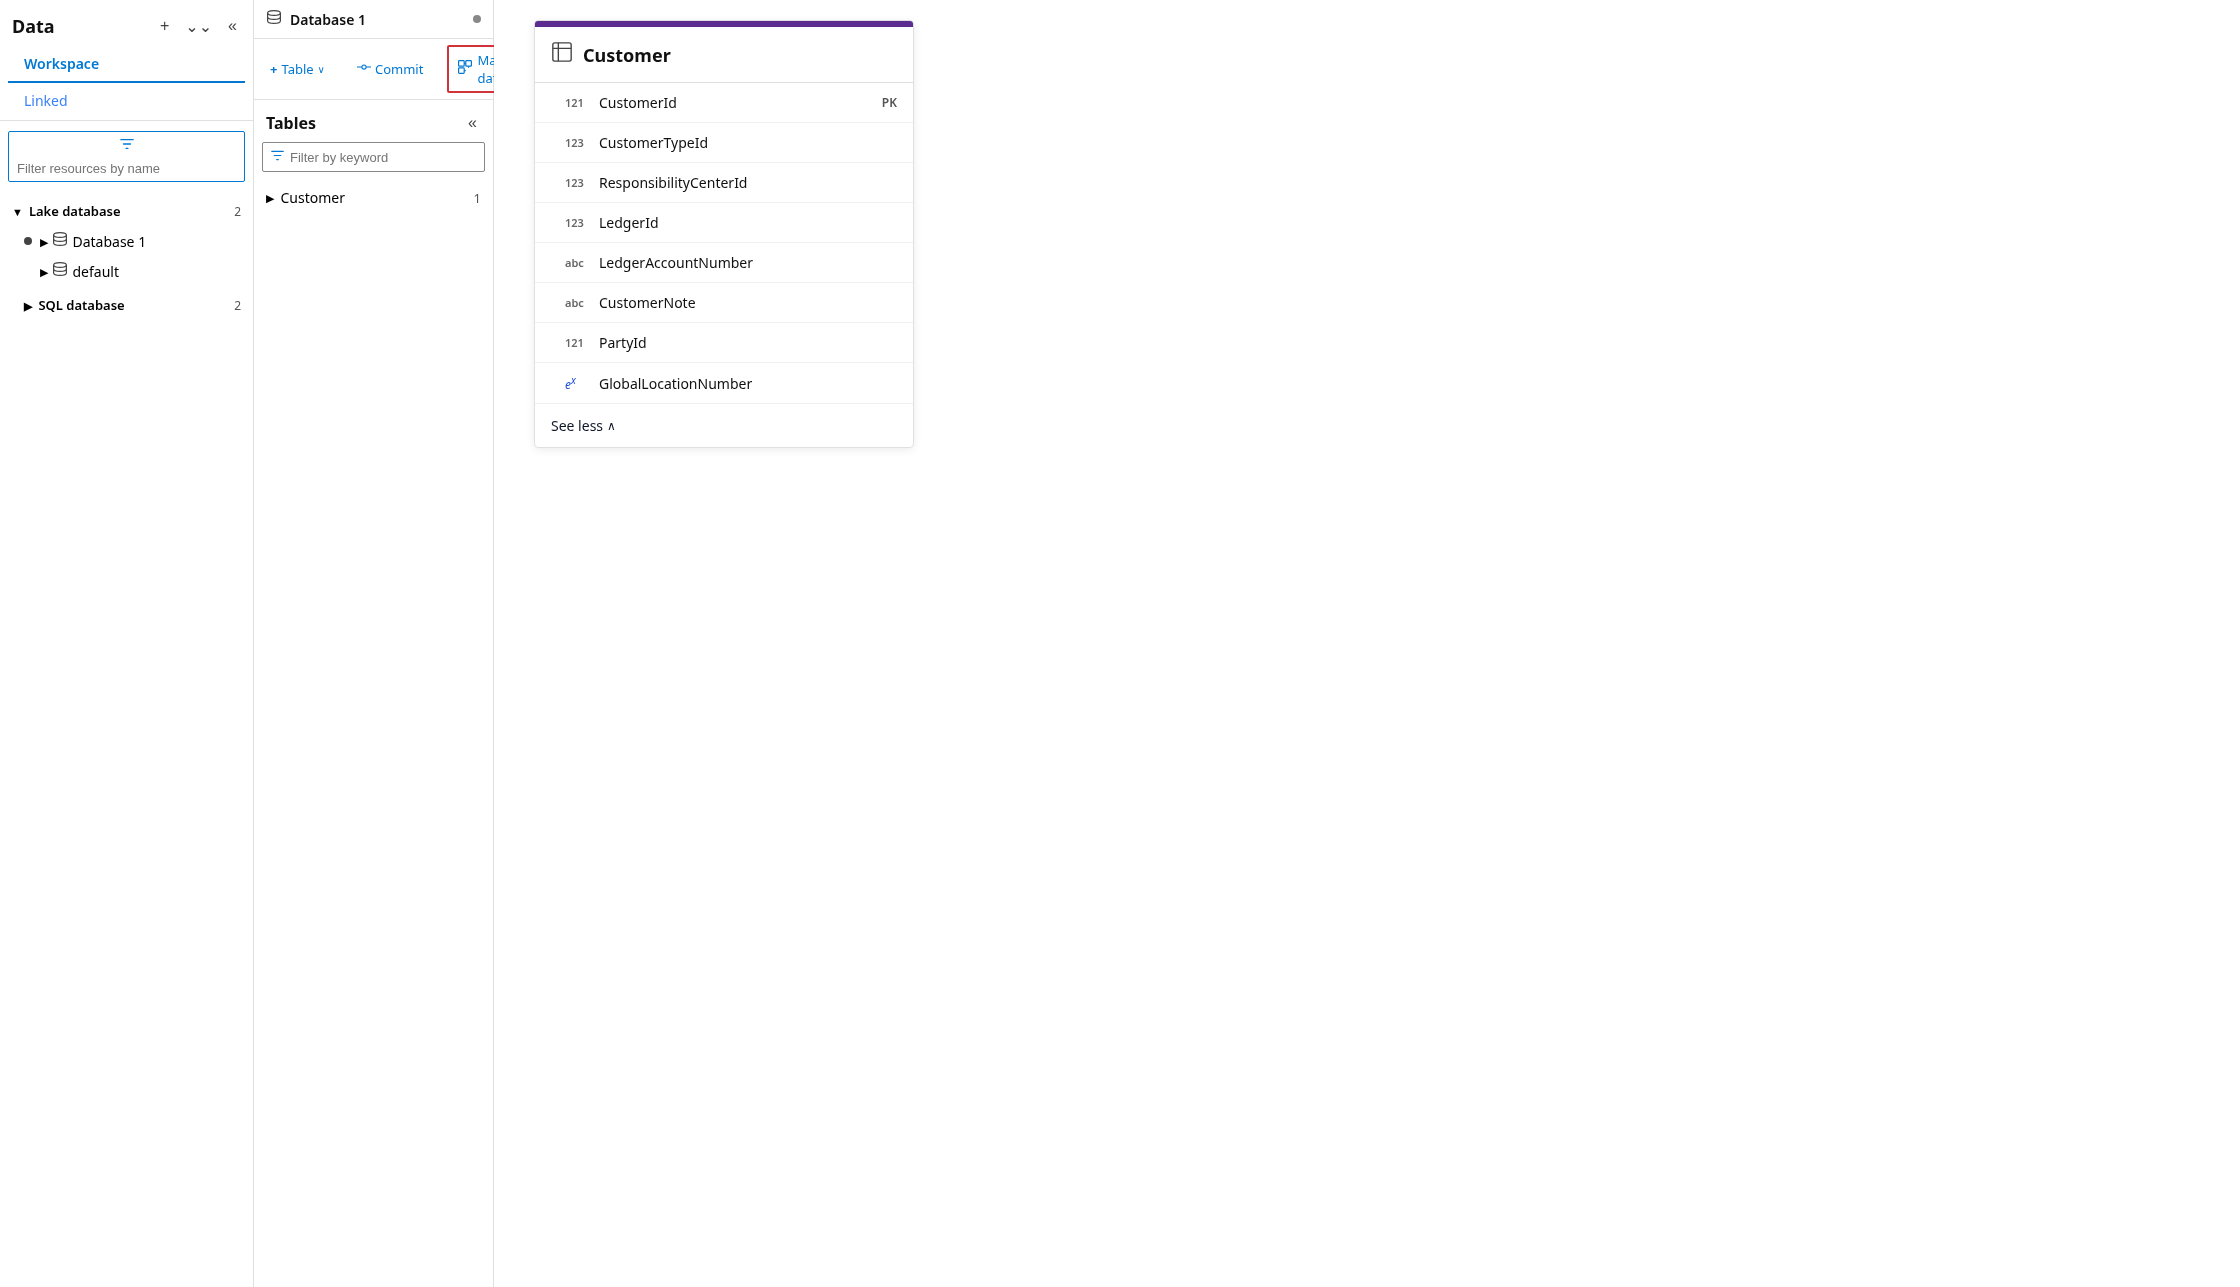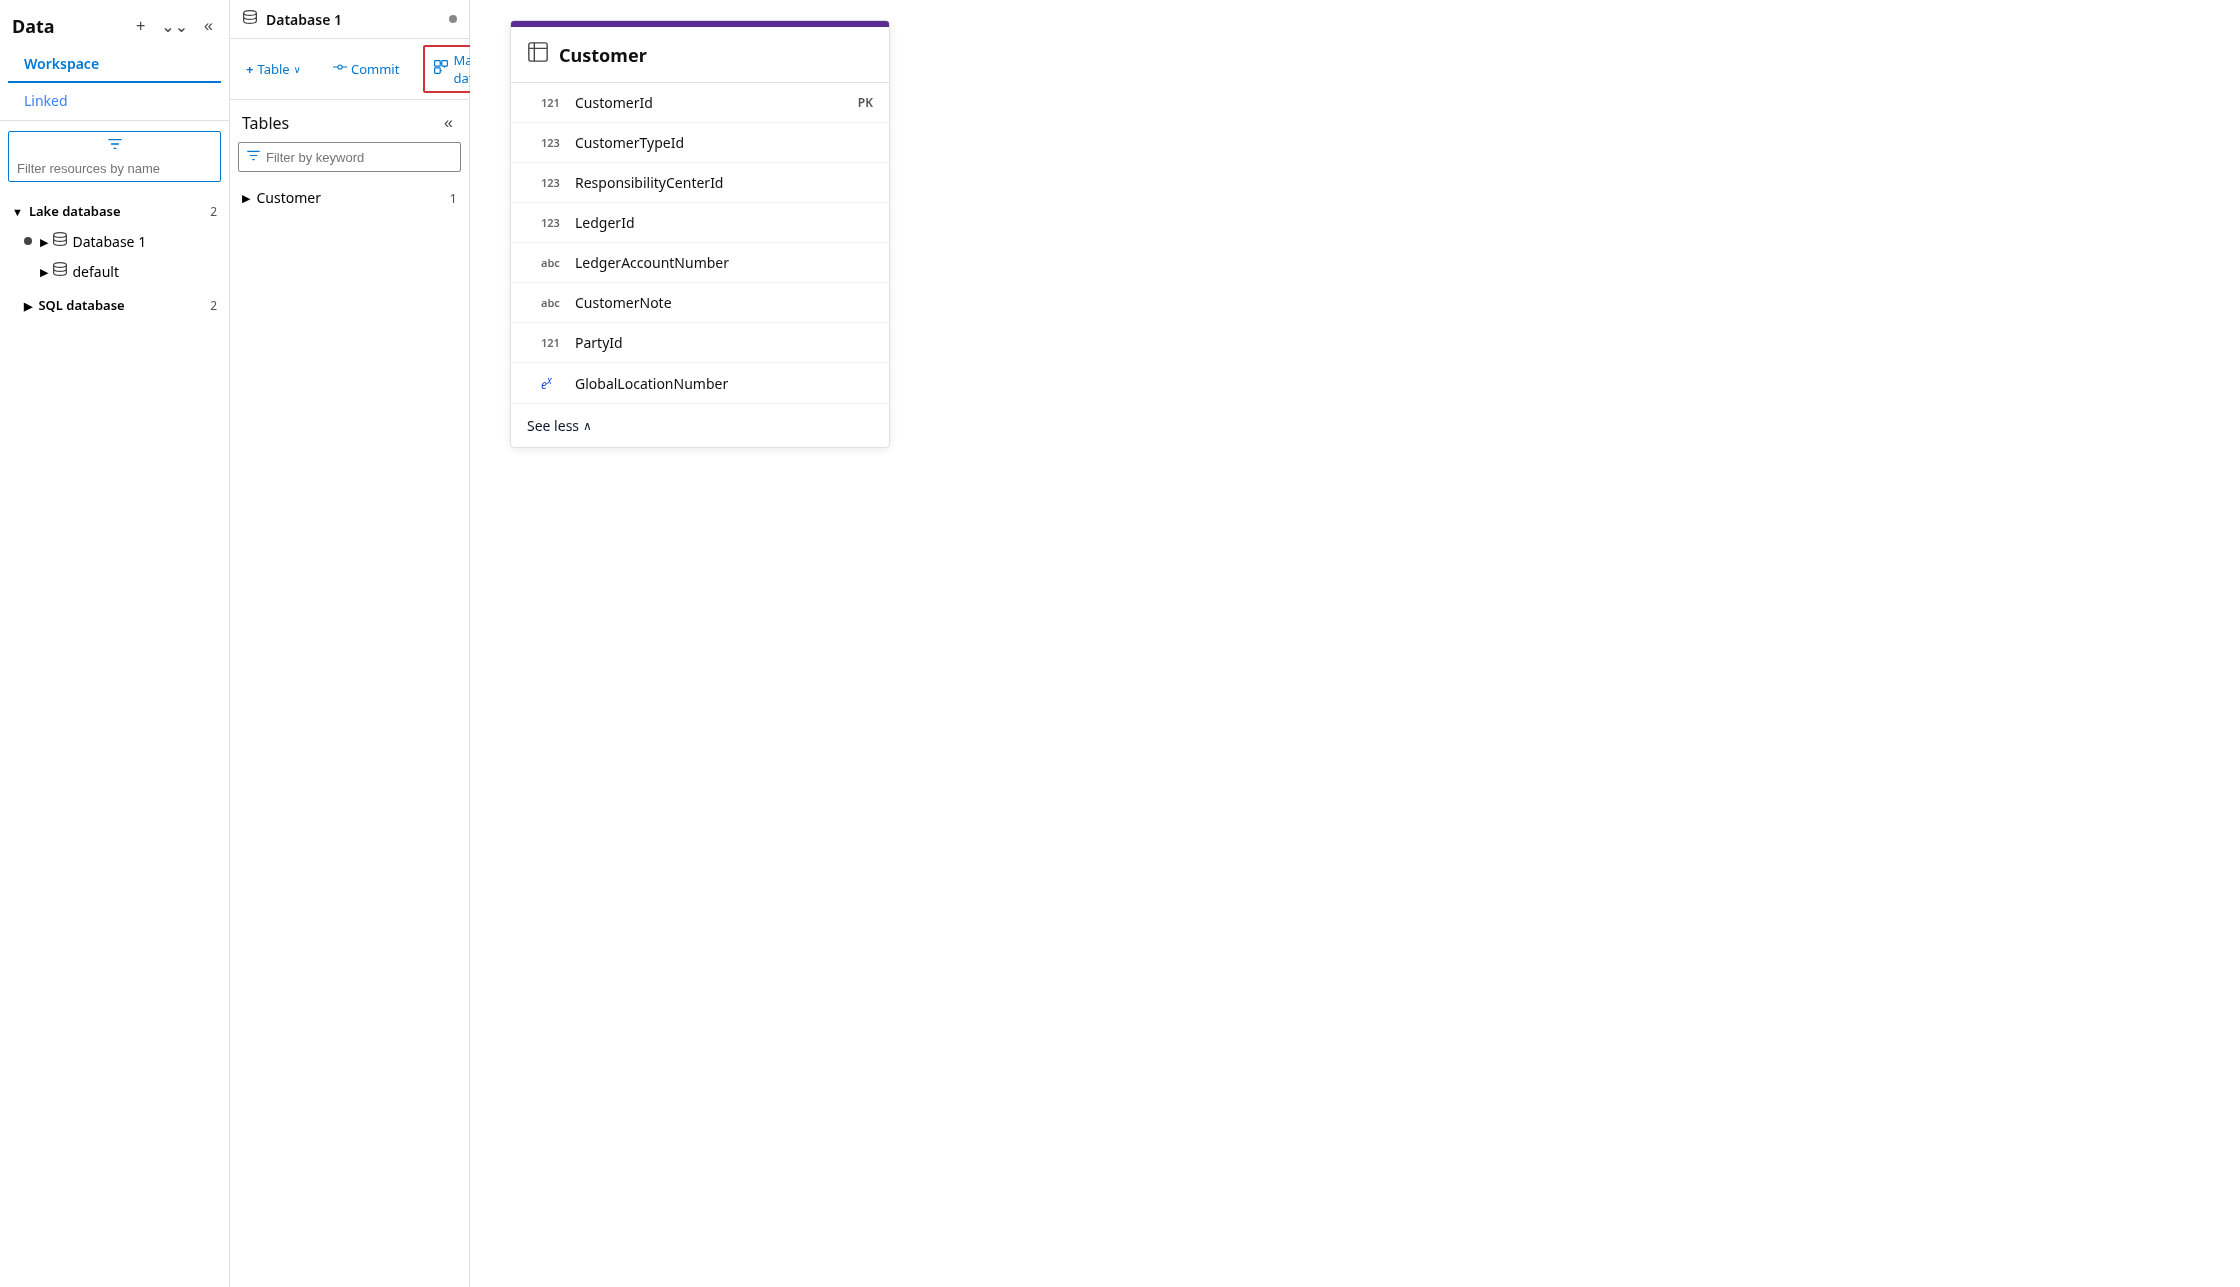--- a/index.html
+++ b/index.html
@@ -7,21 +7,21 @@
       font-family: 'Segoe UI', system-ui, sans-serif;
       font-size: 14px;
       background: #fff;
       display: flex;
       height: 100vh;
       overflow: hidden;
     }
 
     
     .sidebar {
-      width: 230px;
+      width: 254px;
       border-right: 1px solid #e0e0e0;
       display: flex;
       flex-direction: column;
       flex-shrink: 0;
     }
 
     .sidebar-header {
       display: flex;
       align-items: center;
       justify-content: space-between;
@@ -237,21 +237,21 @@
 
     .tables-header {
       display: flex;
       align-items: center;
       justify-content: space-between;
       padding: 12px 12px 8px 12px;
     }
 
     .tables-title {
       font-size: 16px;
-      font-weight: 400;
+      font-weight: 700;
       color: #111;
     }
 
     .filter-kw-wrapper {
       margin: 0 8px 8px 8px;
       border: 1px solid #8a8886;
       border-radius: 2px;
       display: flex;
       align-items: center;
       padding: 5px 8px;

